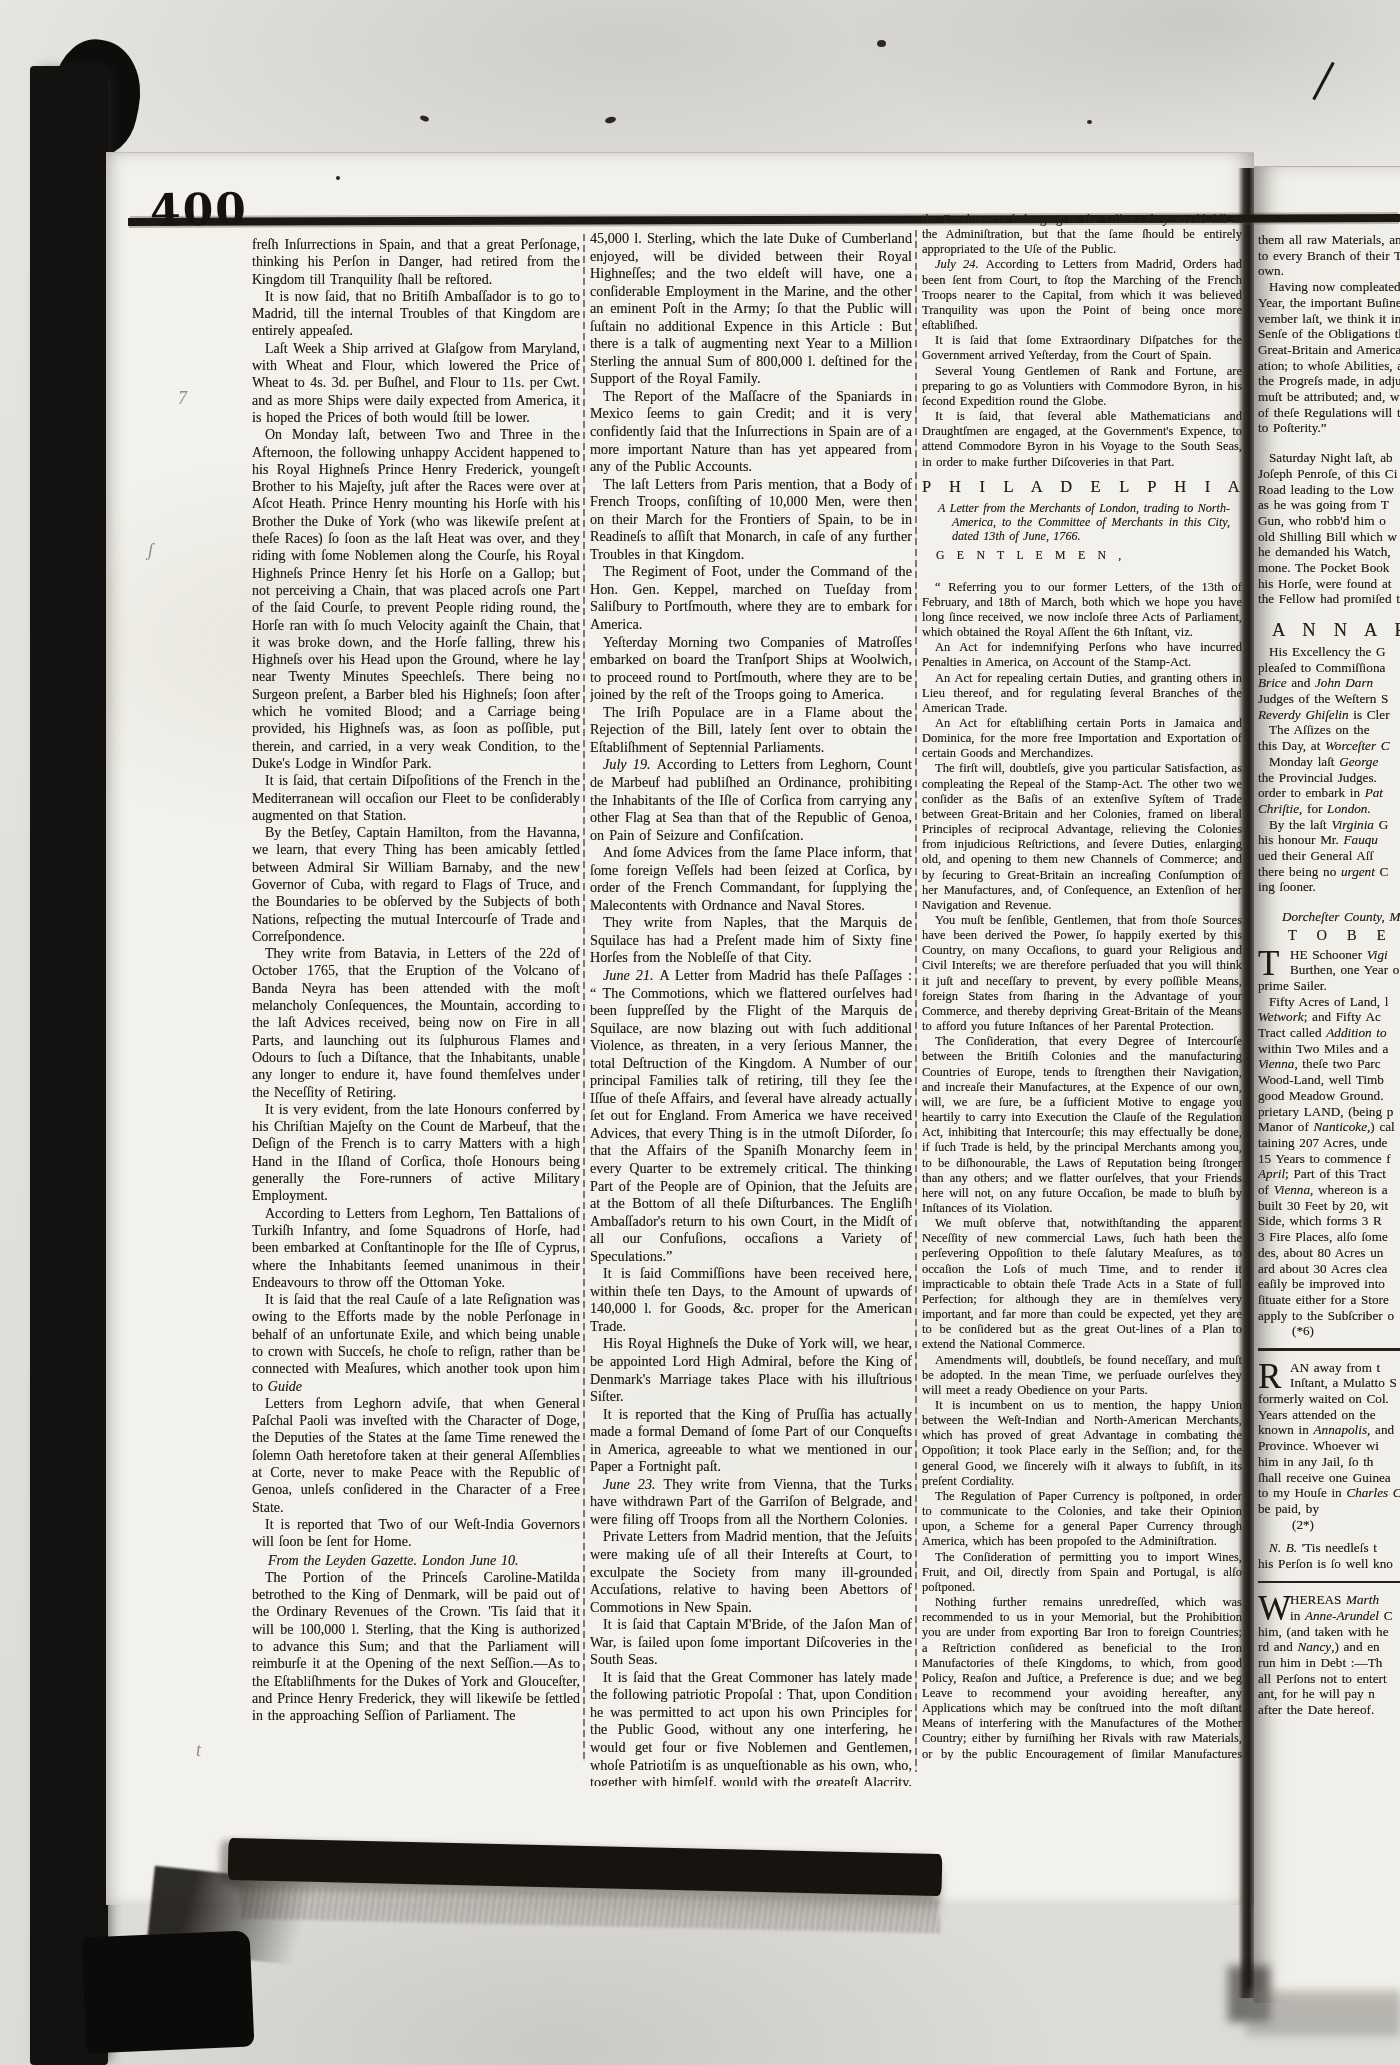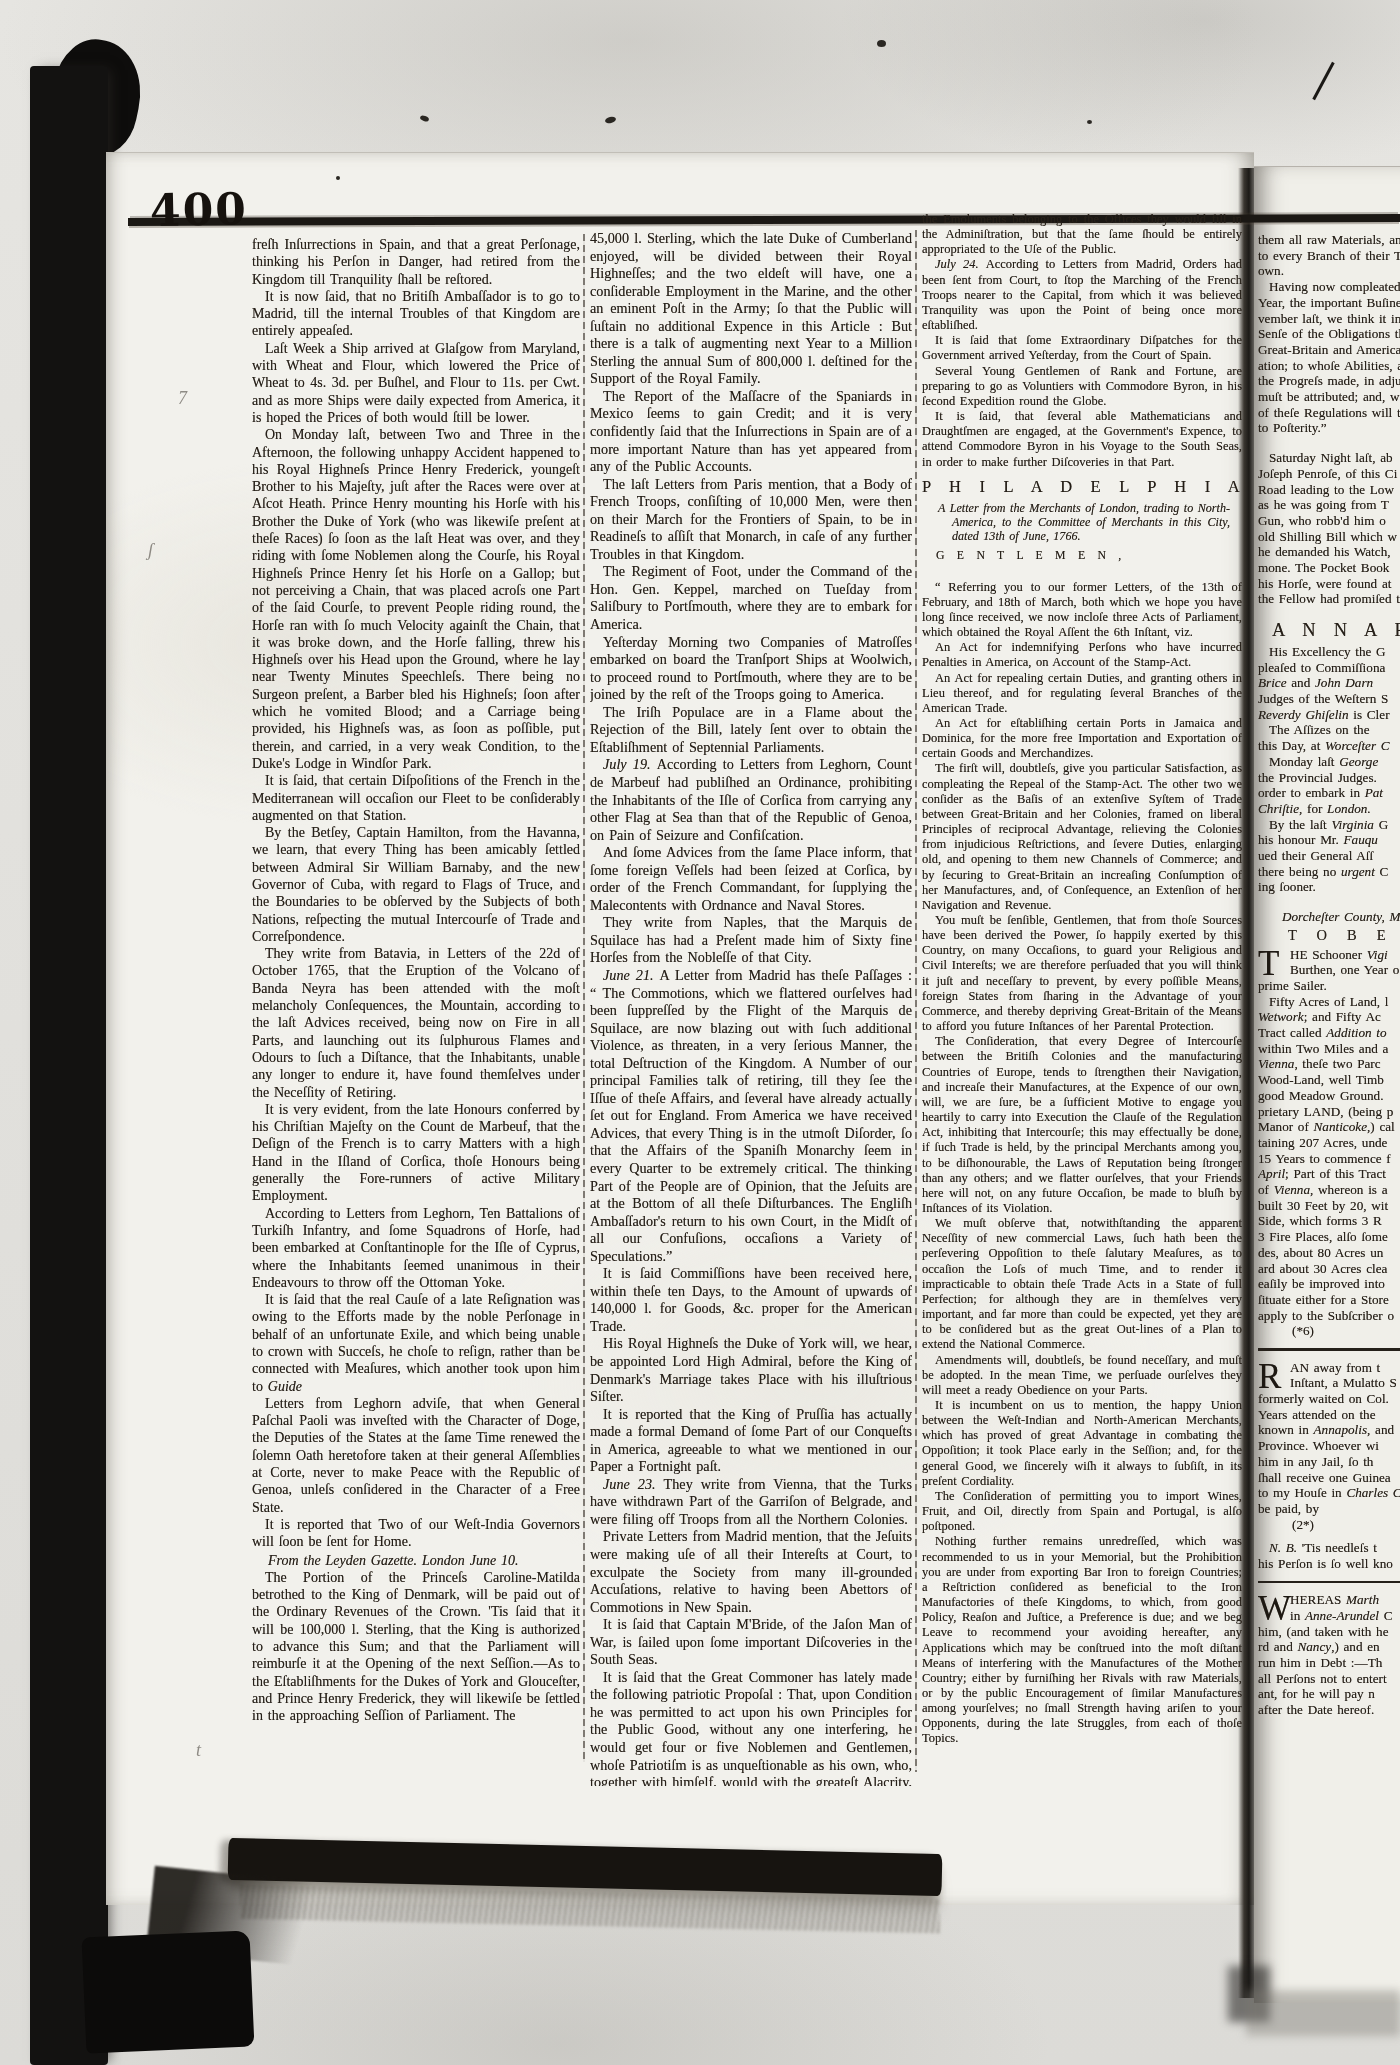--- a/index.html
+++ b/index.html
@@ -163,20 +163,21 @@
     <div class="blk p">“ Referring you to our former Letters, of the 13th of February, and 18th of March, both which we hope you have long ſince received, we now incloſe three Acts of Parliament, which obtained the Royal Aſſent the 6th Inſtant, viz.</div>
     <div class="blk p">An Act for indemnifying Perſons who have incurred Penalties in America, on Account of the Stamp-Act.</div>
     <div class="blk p">An Act for repealing certain Duties, and granting others in Lieu thereof, and for regulating ſeveral Branches of the American Trade.</div>
     <div class="blk p">An Act for eſtabliſhing certain Ports in Jamaica and Dominica, for the more free Importation and Exportation of certain Goods and Merchandizes.</div>
     <div class="blk p">The firſt will, doubtleſs, give you particular Satisfaction, as compleating the Repeal of the Stamp-Act.  The other two we conſider as the Baſis of an extenſive Syſtem of Trade between Great-Britain and her Colonies, framed on liberal Principles of reciprocal Advantage, relieving the Colonies from injudicious Reſtrictions, and ſevere Duties, enlarging old, and opening to them new Channels of Commerce; and by ſecuring to Great-Britain an increaſing Conſumption of her Manufactures, and, of Conſequence, an Extenſion of her Navigation and Revenue.</div>
     <div class="blk p">You muſt be ſenſible, Gentlemen, that from thoſe Sources have been derived the Power, ſo happily exerted by this Country, on many Occaſions, to guard your Religious and Civil Intereſts; we are therefore perſuaded that you will think it juſt and neceſſary to prevent, by every poſſible Means, foreign States from ſharing in the Advantage of your Commerce, and thereby depriving Great-Britain of the Means to afford you future Inſtances of her Parental Protection.</div>
     <div class="blk p">The Conſideration, that every Degree of Intercourſe between the Britiſh Colonies and the manufacturing Countries of Europe, tends to ſtrengthen their Navigation, and increaſe their Manufactures, at the Expence of our own, will, we are ſure, be a ſufficient Motive to engage you heartily to carry into Execution the Clauſe of the Regulation Act, inhibiting that Intercourſe; this may effectually be done, if ſuch Trade is held, by the principal Merchants among you, to be diſhonourable, the Laws of Reputation being ſtronger than any others; and we flatter ourſelves, that your Friends here will not, on any future Occaſion, be made to bluſh by Inſtances of its Violation.</div>
     <div class="blk p">We muſt obſerve that, notwithſtanding the apparent Neceſſity of new commercial Laws, ſuch hath been the perſevering Oppoſition to theſe ſalutary Meaſures, as to occaſion the Loſs of much Time, and to render it impracticable to obtain theſe Trade Acts in a State of full Perfection; for although they are in themſelves very important, and far more than could be expected, yet they are to be conſidered but as the great Out-lines of a Plan to extend the National Commerce.</div>
     <div class="blk p">Amendments will, doubtleſs, be found neceſſary, and muſt be adopted.  In the mean Time, we perſuade ourſelves they will meet a ready Obedience on your Parts.</div>
     <div class="blk p">It is incumbent on us to mention, the happy Union between the Weſt-Indian and North-American Merchants, which has proved of great Advantage in combating the Oppoſition; it took Place early in the Seſſion; and, for the general Good, we ſincerely wiſh it always to ſubſiſt, in its preſent Cordiality.</div>
+    <div class="blk p">The Regulation of Paper Currency is poſtponed, in order to communicate to the Colonies, and take their Opinion upon, a Scheme for a general Paper Currency through America, which has been propoſed to the Adminiſtration.</div>
     <div class="blk p">The Conſideration of permitting you to import Wines, Fruit, and Oil, directly from Spain and Portugal, is alſo poſtponed.</div>
     <div class="blk p">Nothing further remains unredreſſed, which was recommended to us in your Memorial, but the Prohibition you are under from exporting Bar Iron to foreign Countries; a Reſtriction conſidered as beneficial to the Iron Manufactories of theſe Kingdoms, to which, from good Policy, Reaſon and Juſtice, a Preference is due; and we beg Leave to recommend your avoiding hereafter, any Applications which may be conſtrued into the moſt diſtant Means of interfering with the Manufactures of the Mother Country; either by furniſhing her Rivals with raw Materials, or by the public Encouragement of ſimilar Manufactures among yourſelves; no ſmall Strength having ariſen to your Opponents, during the late Struggles, from each of thoſe Topics.</div>
   </div>
 <div class="col col4">
     <div class="l ">them all raw Materials, and by p</div>
     <div class="l ">to every Branch of their Tra</div>
     <div class="l ">own.</div>
     <div class="l ind">Having now compleated, ſo f</div>
     <div class="l ">Year, the important Buſineſs ſ</div>
     <div class="l ">vember laſt, we think it incu</div>

